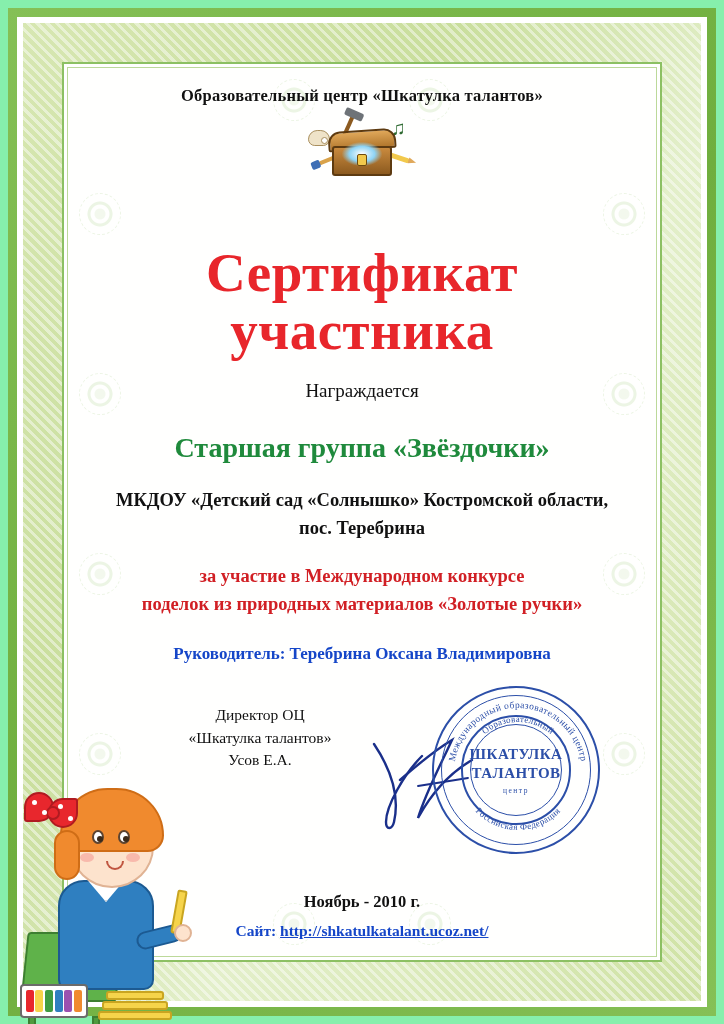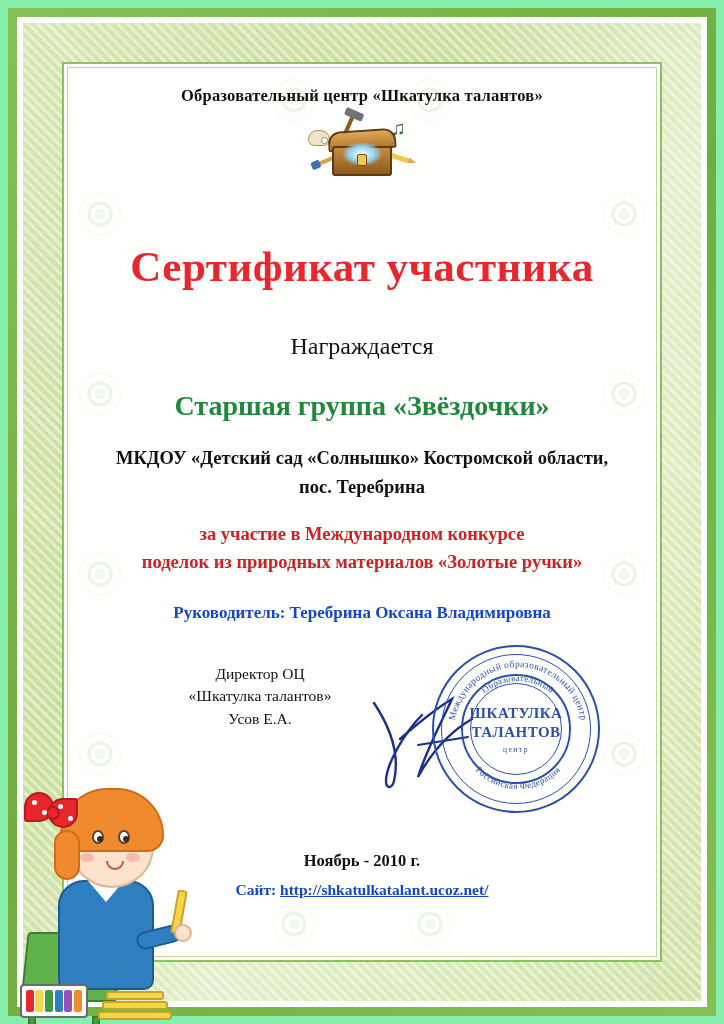--- a/index.html
+++ b/index.html
@@ -151,31 +151,31 @@
     background:#efe3c8; border:1px solid #a98f5e; border-radius:11px 11px 8px 8px;
   }
   .palette::after{
     content:""; position:absolute; left:12px; top:6px; width:5px;height:5px;
     background:#fff; border:1px solid #a98f5e; border-radius:50%;
   }
 
   .title {
     font-family: "Liberation Serif", serif;
     font-weight: bold;
-    font-size: 43px;
+    font-size: 55px;
     line-height: 1.05;
     color: #e8262b;
     margin-top: 54px;
     letter-spacing: .5px;
   }
 
   .awarded {
-    font-size: 24px;
+    font-size: 19px;
     color: #111;
-    margin-top: 44px;
+    margin-top: 20px;
   }
 
   .recipient {
     font-weight: bold;
     font-size: 28px;
     color: #1f8a3c;
     margin-top: 30px;
   }
 
   .org-name {

